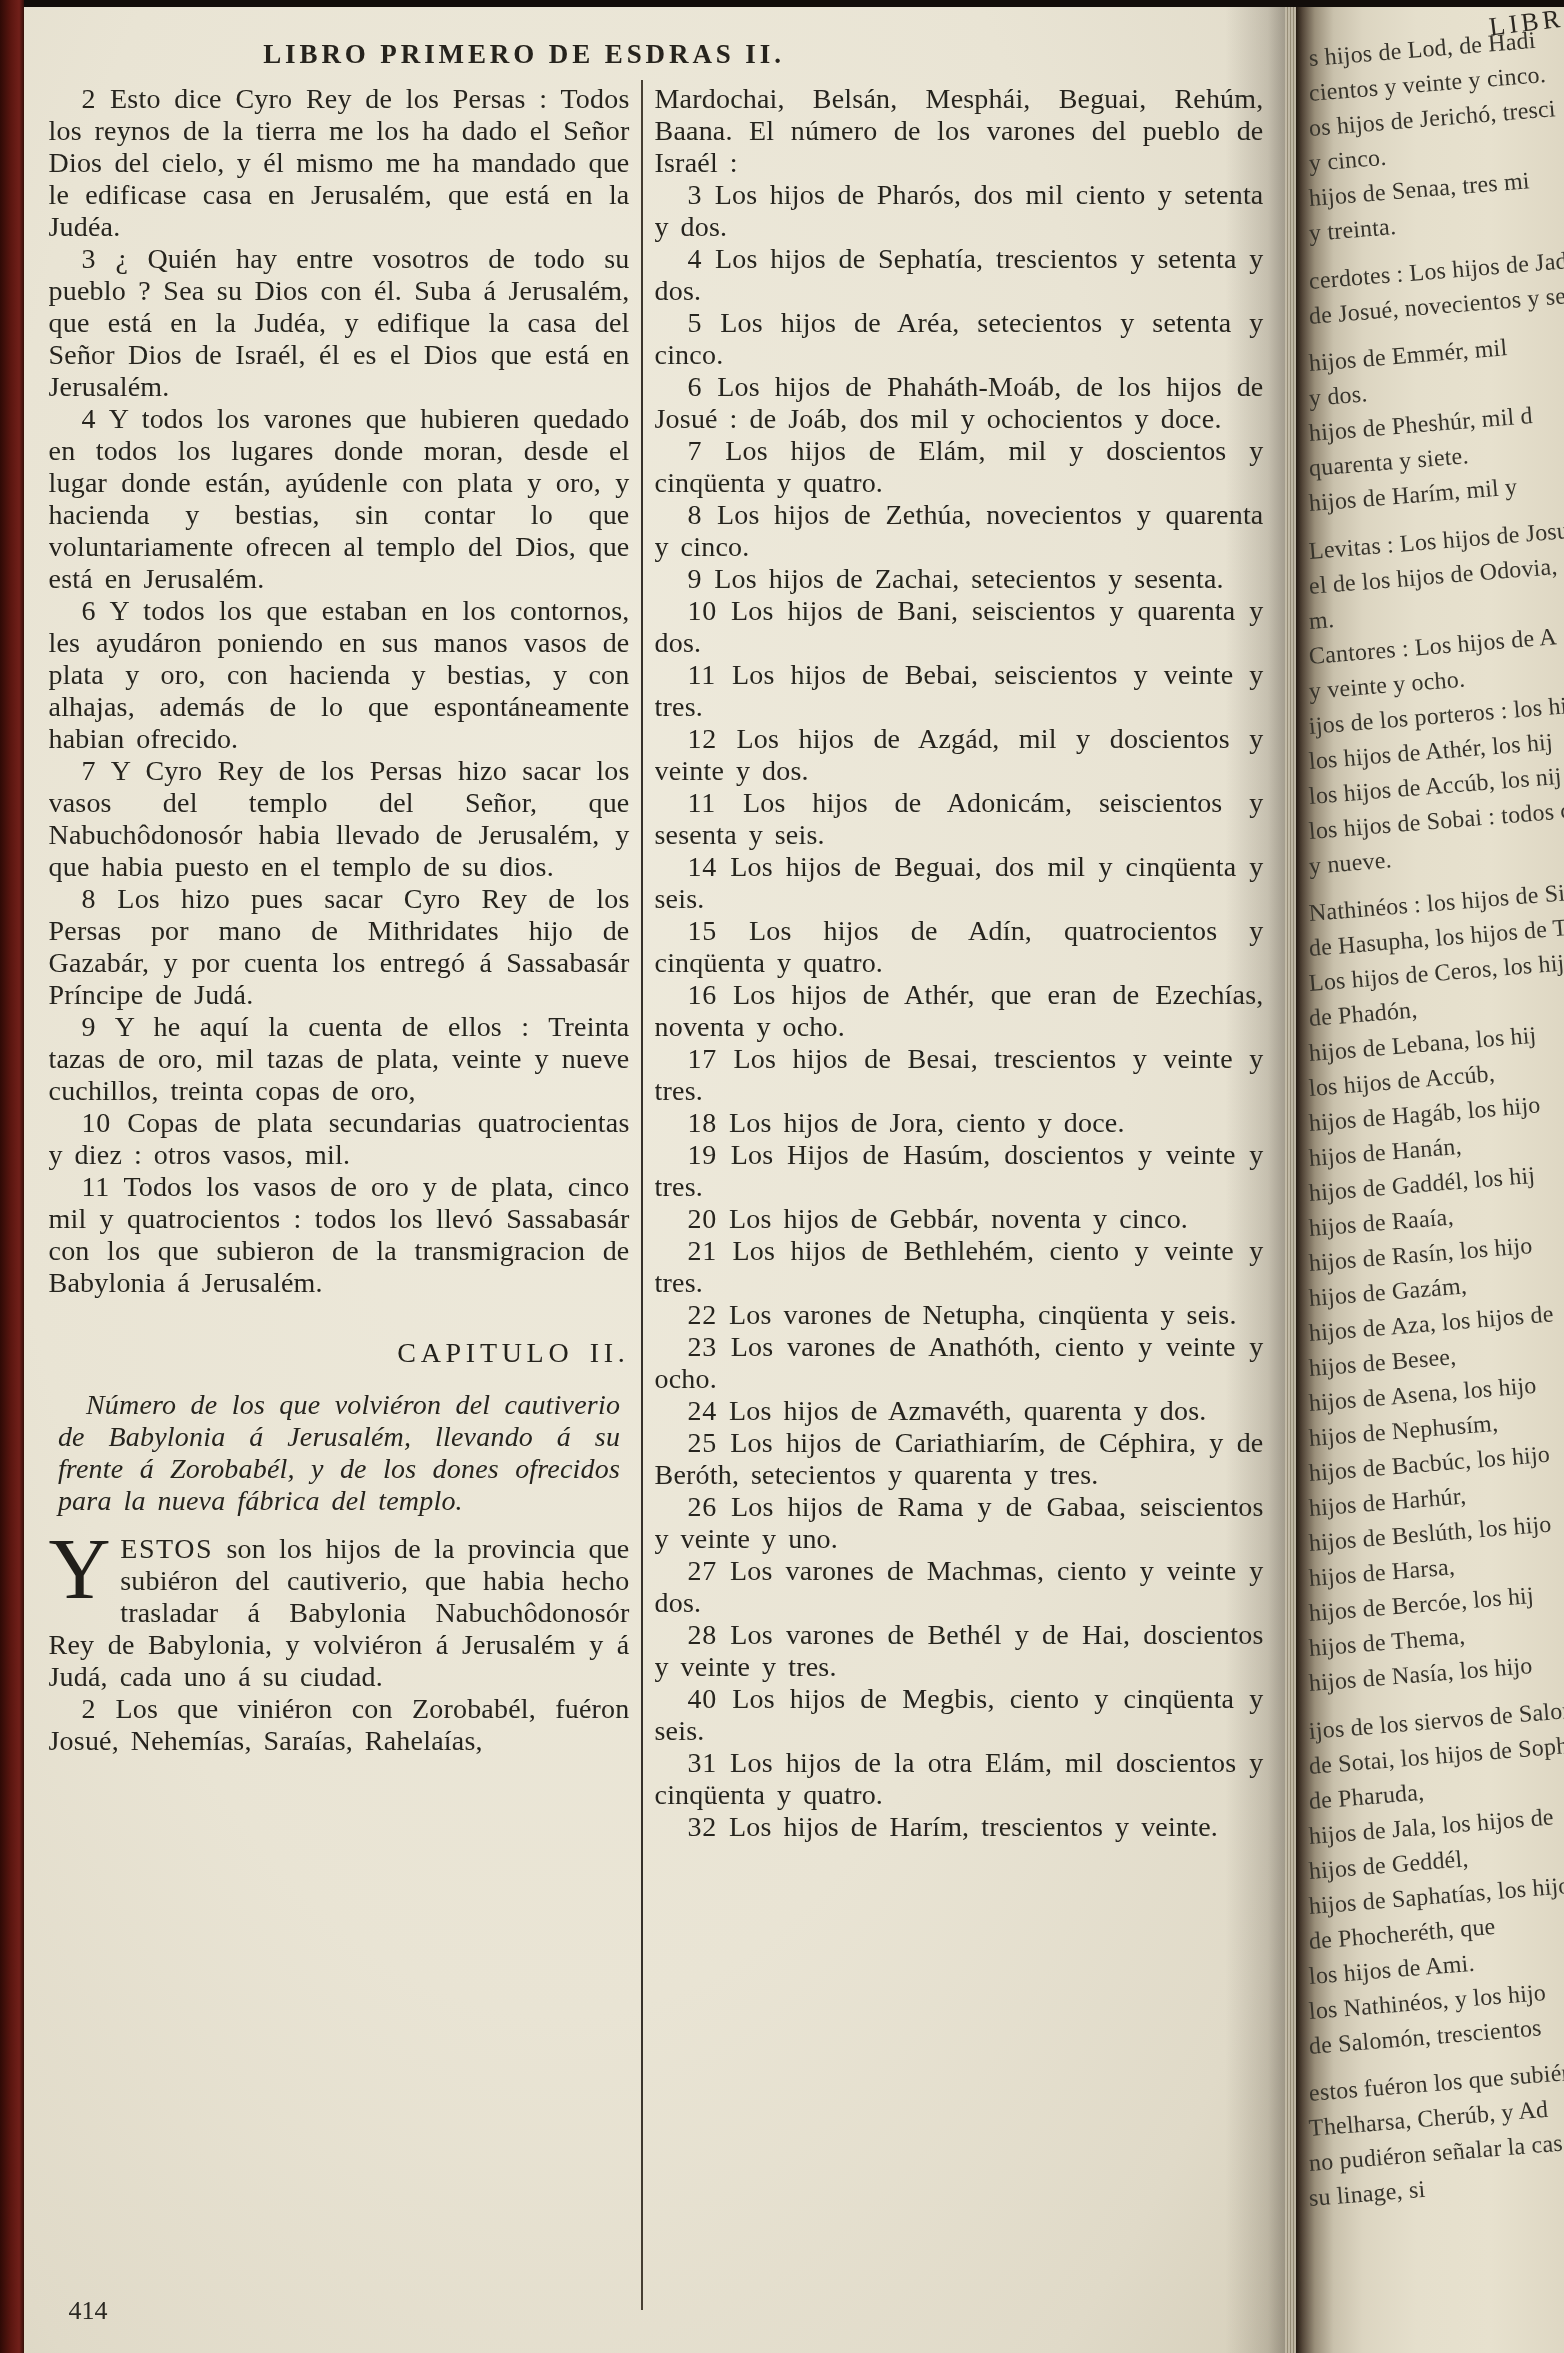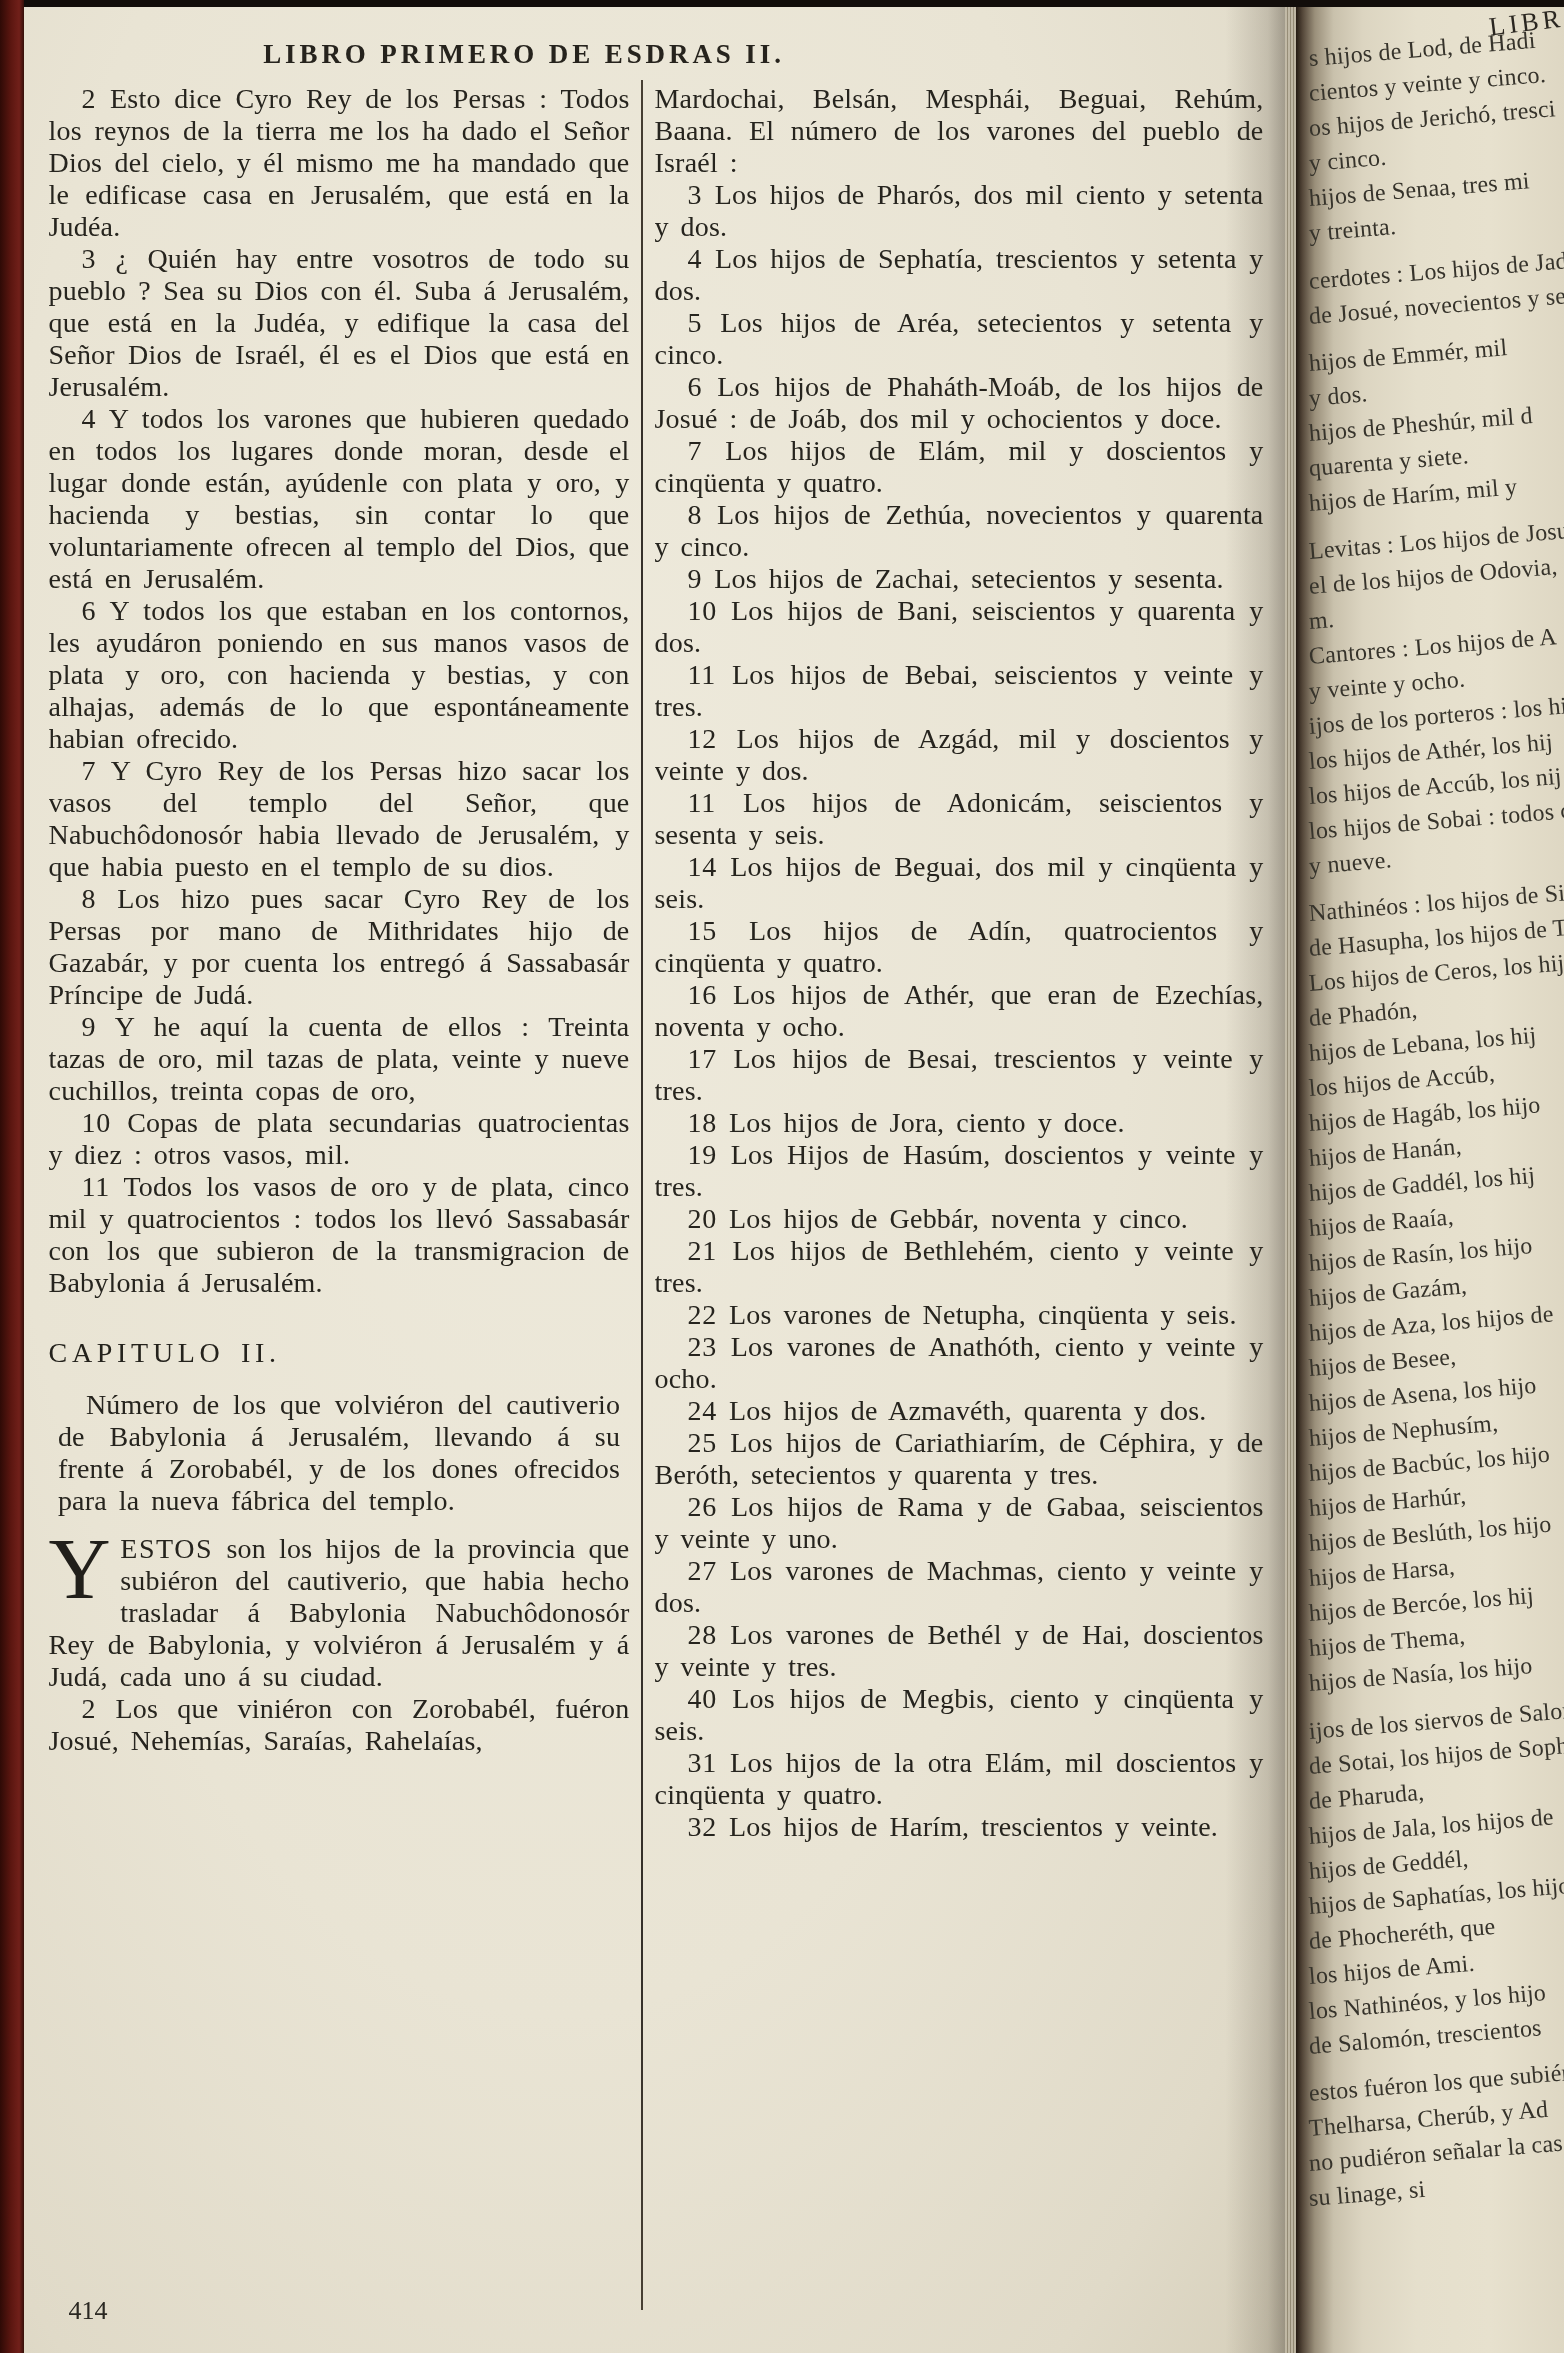--- a/index.html
+++ b/index.html
@@ -38,25 +38,25 @@
     font-size:28px; line-height:32px; text-align:justify;
     word-spacing:4.7px; letter-spacing:0.2px; color:var(--ink,#26241e);
   }
   .col-left  { left:25px;  width:581px; }
   .col-right { left:631px; width:609px; }
   .verse { text-indent:33px; }
   .vnum  { letter-spacing:0.8px; }
   .continuation { text-indent:0; }
 
   .chapter-heading {
-    text-align:left; text-indent:0; margin-top:38px; margin-bottom:20.3px;
+    text-align:right; text-indent:0; margin-top:38px; margin-bottom:20.3px;
     font-size:28px; letter-spacing:4.7px; color:#24221c;
   }
   .chapter-summary {
-    text-indent:28px; margin-bottom:15.6px; padding:0 9.4px;
+    font-style:italic; text-indent:28px; margin-bottom:15.6px; padding:0 9.4px;
   }
   .chapter-first { text-indent:0; }
   .dropcap {
     float:left; font-size:86px; line-height:64px;
     padding:4.7px 9.4px 0 0; font-weight:500; color:#211f1a;
   }
   .lead-caps { letter-spacing:1.6px; }
   .page-number { position:absolute; left:45px; top:2291px; font-size:26px; color:#2a2822; }
 
   

